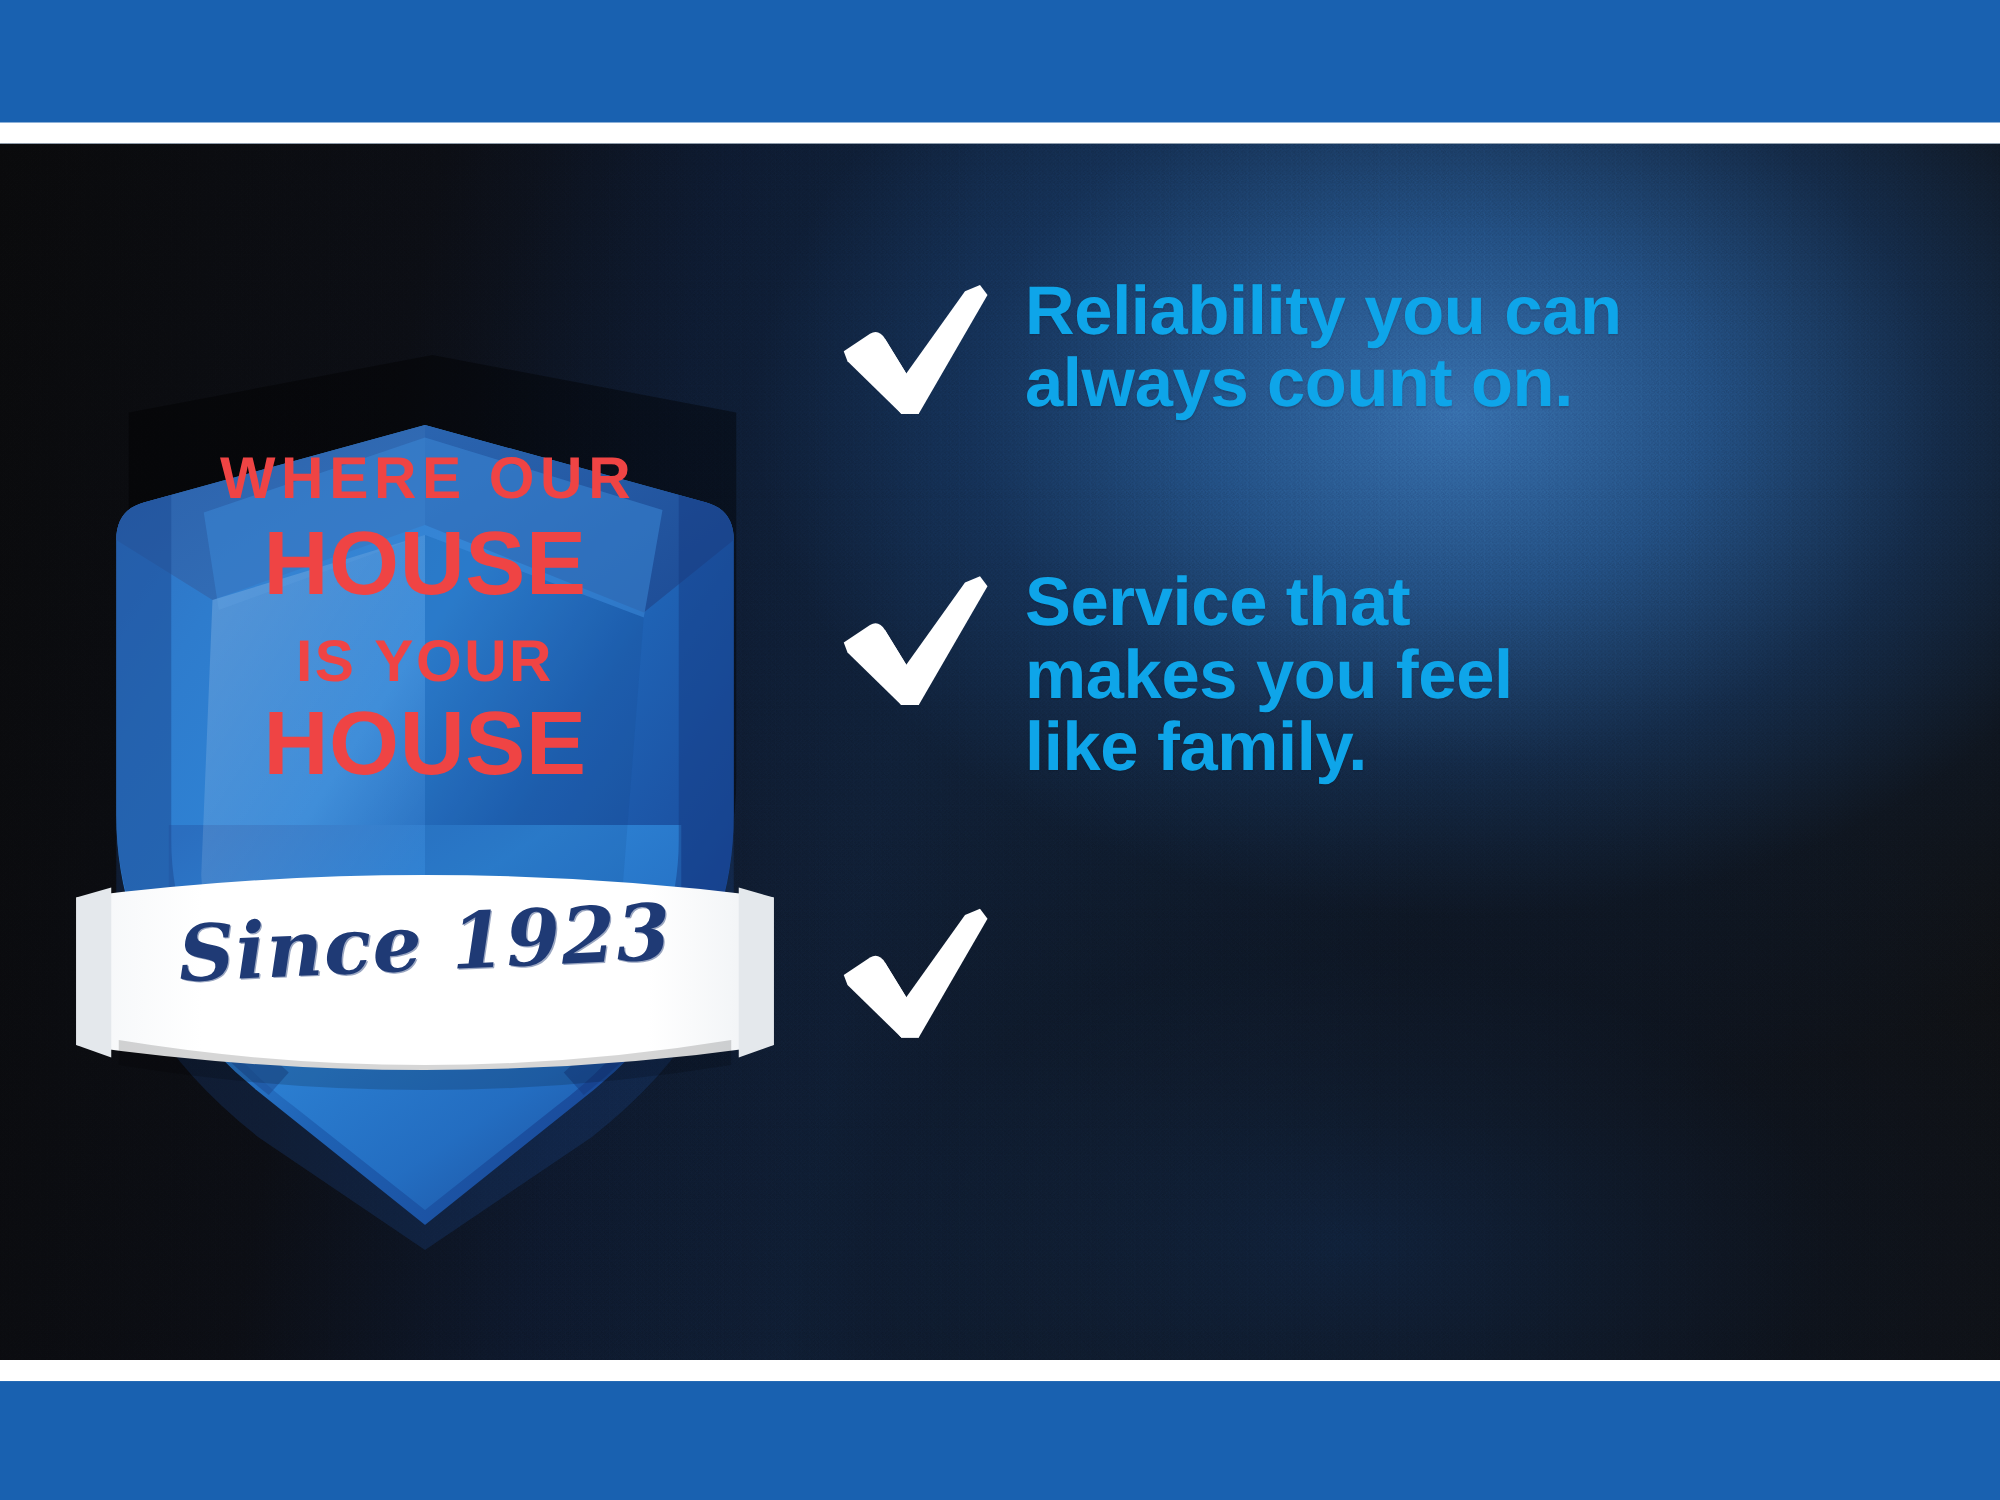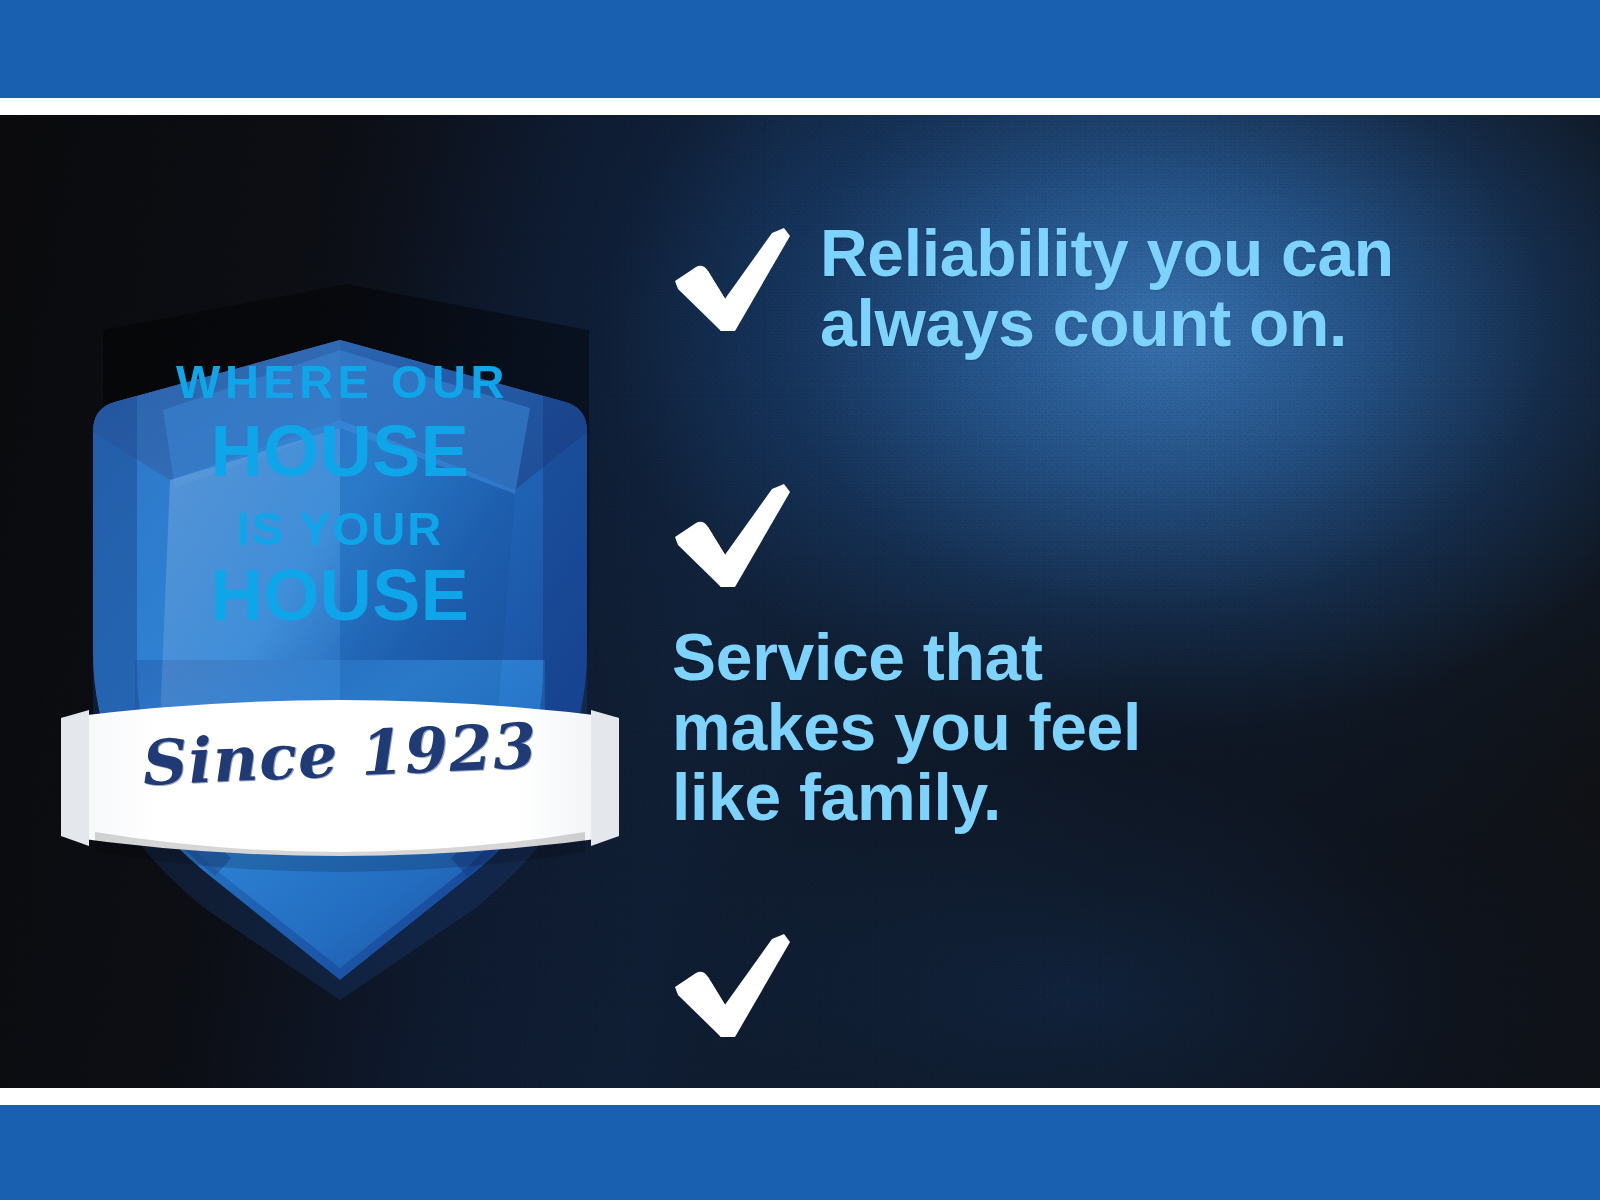--- a/index.html
+++ b/index.html
@@ -95,21 +95,21 @@
     position:absolute;
     left:75px; top:165px;
     width:530px; height:660px;
   }
   #badge svg { display:block; width:530px; height:660px; overflow:visible; }
 
   #badge-text {
     position:absolute;
     left:0; top:78px; width:530px;
     text-align:center;
-    color:#0ea5e9;
+    color:#ef4444;
     text-transform:uppercase;
     font-weight:bold;
     line-height:1;
     user-select:none;
   }
   .bt-line { display:block; }
   .bt-1 { font-size:47px; letter-spacing:4.5px; padding-left:5px; }
   .bt-2 { font-size:72px; letter-spacing:0.5px; margin-top:10px; }
   .bt-3 { font-size:47px; letter-spacing:2px; margin-top:18px; }
   .bt-4 { font-size:72px; letter-spacing:0.5px; margin-top:7px; }
@@ -144,34 +144,34 @@
 
   .check-wrap {
     flex:0 0 148px;
     height:116px;
     position:relative;
     padding-top:8px;
   }
   .check-wrap svg { display:block; width:122px; height:112px; }
 
   .bullet-text {
-    color:#7dd3fc;
+    color:#0ea5e9;
     font-weight:bold;
-    font-size:66px;
+    font-size:55px;
     line-height:1.06;
     letter-spacing:-0.3px;
     padding-top:4px;
     white-space:pre-line;
     text-shadow:0 1px 2px rgba(0,0,0,0.16);
     user-select:none;
   }
 
   
   #bullet-0 { margin-top:0px;  margin-bottom:112px; }
-  #bullet-1 { margin-bottom:88px;flex-direction:column; }
+  #bullet-1 { margin-bottom:88px; }
 </style>
 </head>
 <body>
 
 <div id="poster">
 
   <div class="frame-bar top"></div>
   <div class="frame-gap top"></div>
   <div class="frame-gap bottom"></div>
   <div class="frame-bar bottom"></div>

